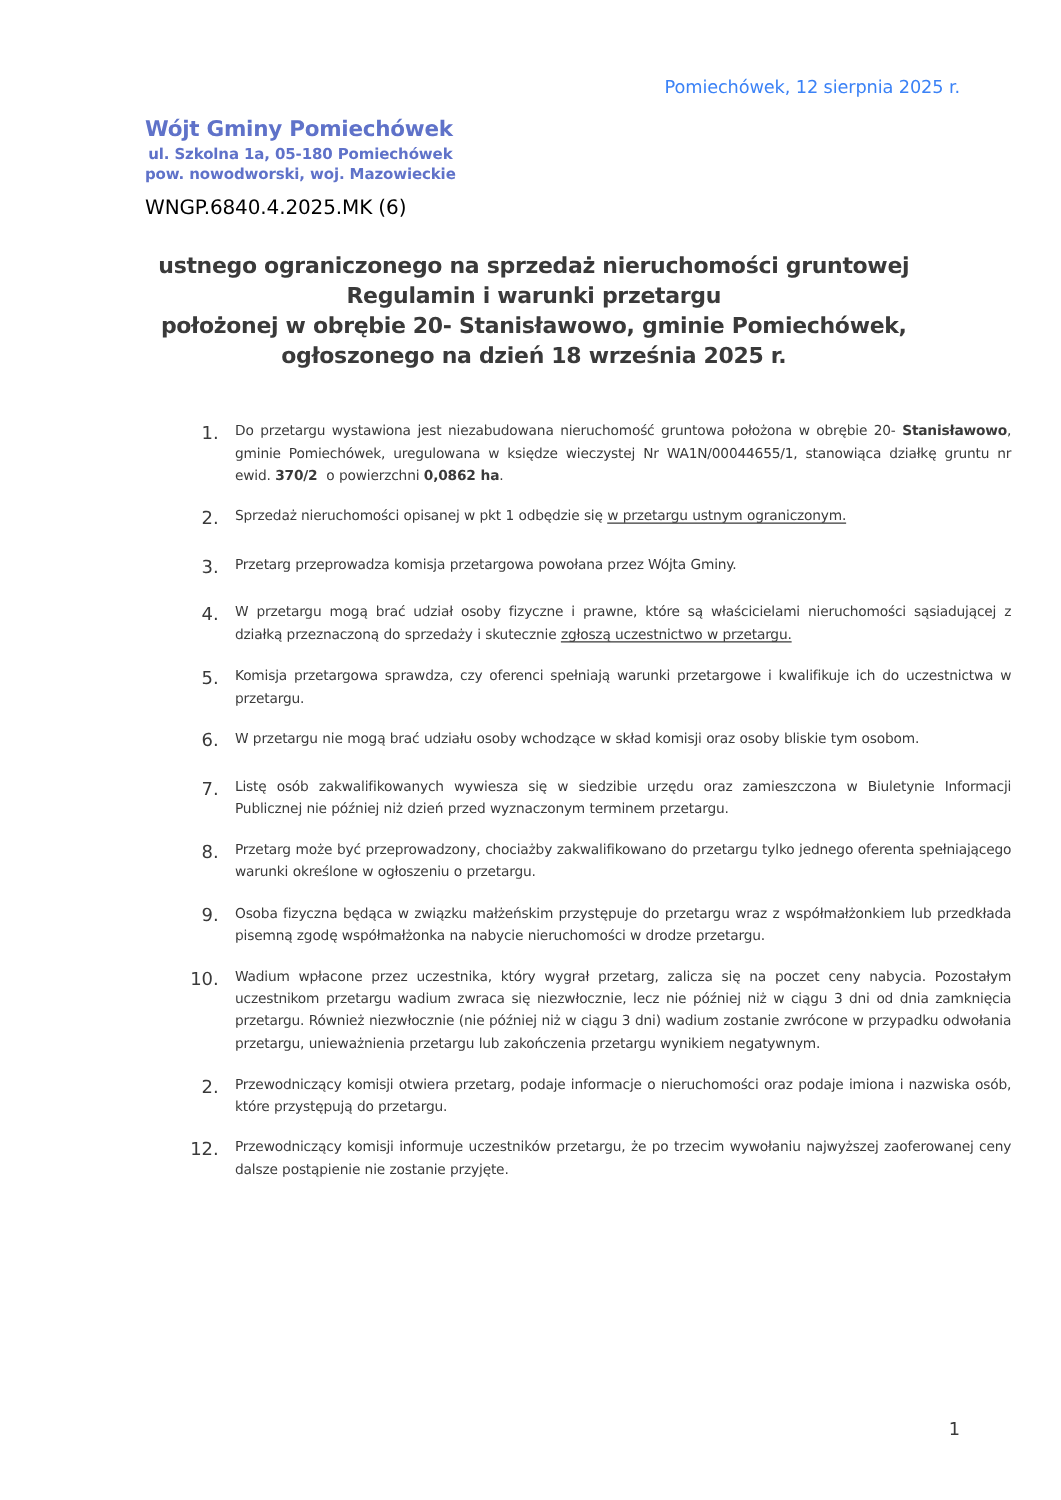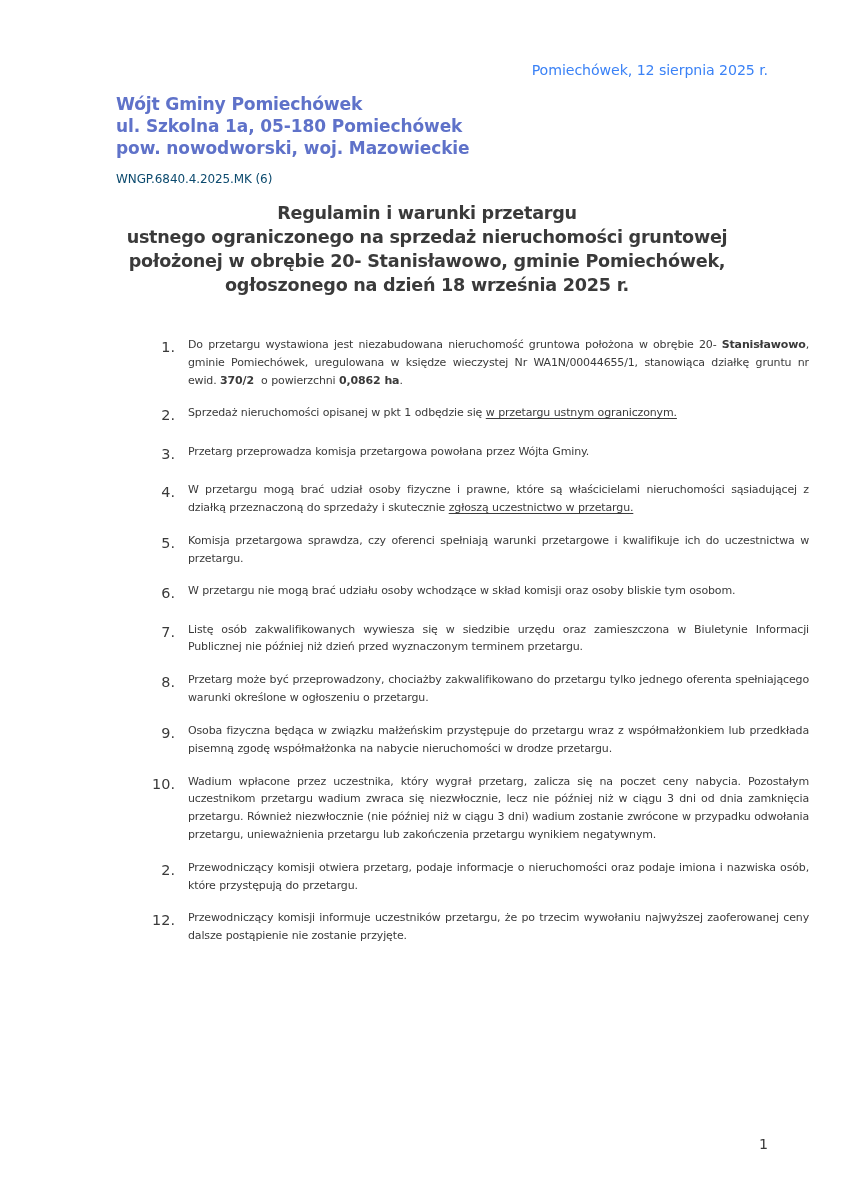--- a/index.html
+++ b/index.html
@@ -39,33 +39,34 @@
     color: #5f72c9;
     line-height: 1.22;
   }
   .letterhead .lh-title {
     font-size: 17.2px;
     font-weight: 700;
     letter-spacing: -0.2px;
     white-space: nowrap;
   }
   .letterhead .lh-line {
-    font-size: 17px;
+    font-size: 12px;
     font-weight: 600;
+    text-align: center;
     white-space: nowrap;
     letter-spacing: -0.1px;
     margin-top: 1px;
   }
 
   .ref-no {
     position: absolute;
-    top: 172px;
+    top: 156px;
     left: 116px;
-    font-size: 12px;
-    color: #0c4a6e;
+    font-size: 16px;
+    color: #000000;
     white-space: nowrap;
     letter-spacing: -0.1px;
   }
 
   
   .doc-title {
     position: absolute;
     top: 202px;
     left: 85px;
     right: 80px;
@@ -139,22 +140,22 @@
 
   <div class="letterhead" style="color: rgb(95, 114, 201);">
     <div class="lh-title">Wójt Gminy Pomiechówek</div>
     <div class="lh-line">ul. Szkolna 1a, 05-180 Pomiechówek</div>
     <div class="lh-line">pow. nowodworski, woj. Mazowieckie</div>
   </div>
 
   <div class="ref-no">WNGP.6840.4.2025.MK (6)</div>
 
   <div class="doc-title">
+    <span class="tl">ustnego ograniczonego na sprzedaż nieruchomości gruntowej</span>
     <span class="tl">Regulamin i warunki przetargu</span>
-    <span class="tl">ustnego ograniczonego na sprzedaż nieruchomości gruntowej</span>
     <span class="tl">położonej w obrębie 20- Stanisławowo, gminie Pomiechówek,</span>
     <span class="tl">ogłoszonego na dzień 18 września 2025 r.</span>
   </div>
 
   <ol class="clauses">
       <li class="clause">
         <span class="clause-num">1.</span>
         <span class="clause-text">Do przetargu wystawiona jest niezabudowana nieruchomość gruntowa położona w obrębie 20- <b>Stanisławowo</b>, gminie Pomiechówek, uregulowana w księdze wieczystej Nr WA1N/00044655/1, stanowiąca działkę gruntu nr ewid. <b>370/2</b>&nbsp; o powierzchni <b>0,0862 ha</b>.</span>
       </li>
       <li class="clause">

